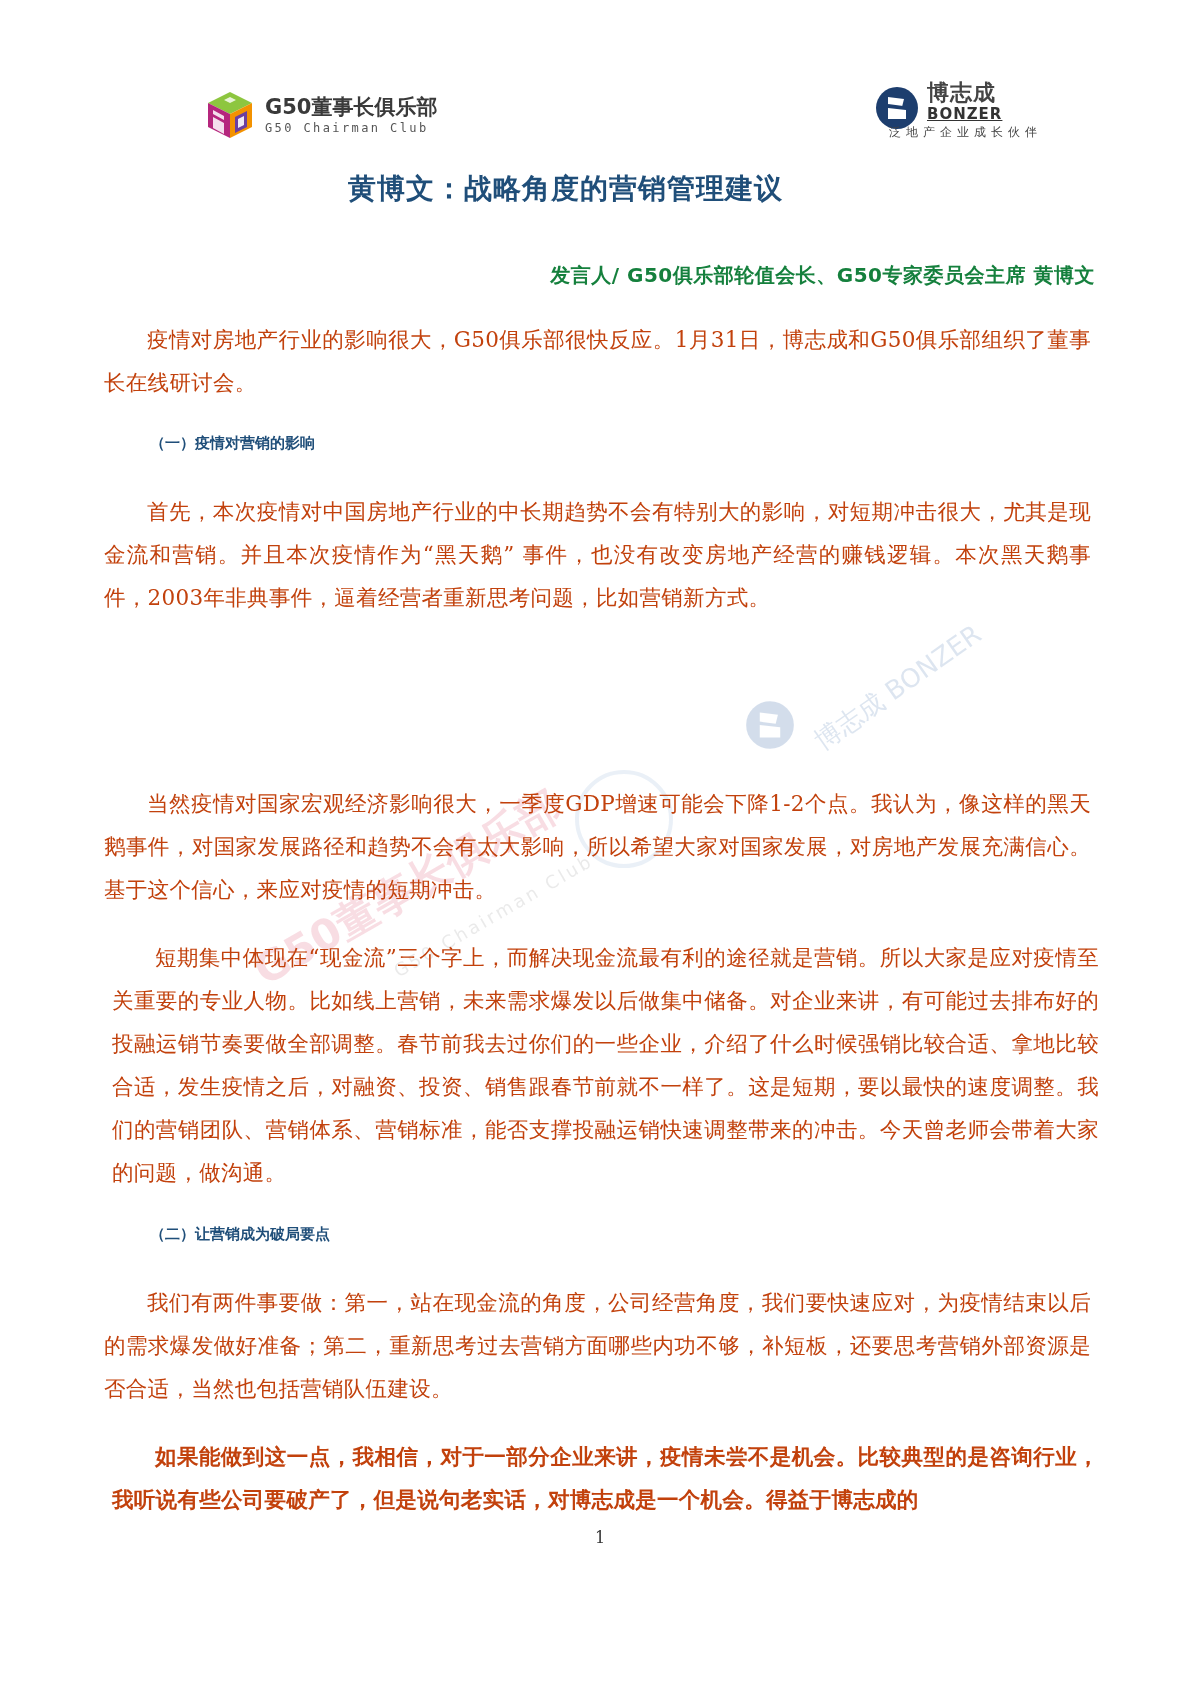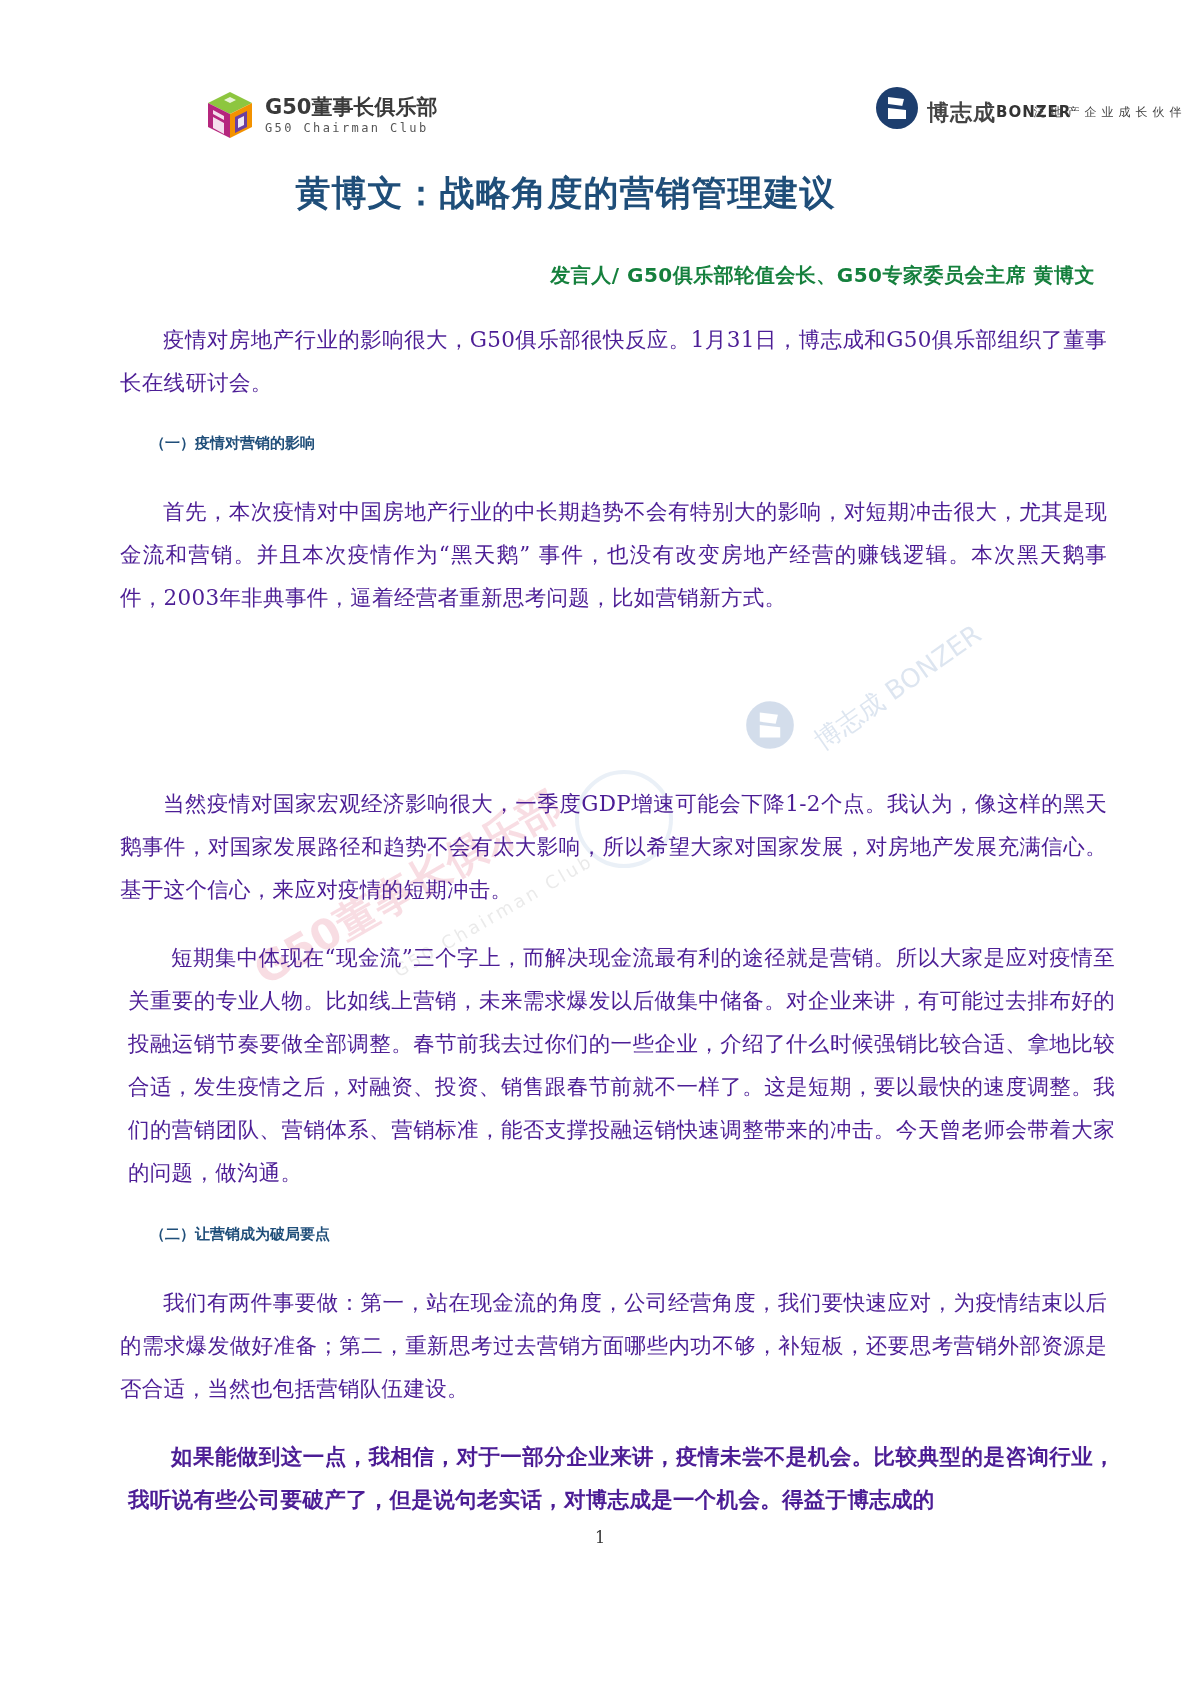--- a/index.html
+++ b/index.html
@@ -8,31 +8,31 @@
 
     
     .logo-left { position: absolute; left: 205px; top: 90px; display: flex; align-items: center; }
     .cube { width: 50px; height: 50px; position: relative; margin-right: 10px; }
     .logo-text { display: flex; flex-direction: column; line-height: 1; }
     .logo-cn { font-family: "DejaVu Sans", "Liberation Sans", sans-serif; font-weight: bold; font-size: 21px; color: #3a3a3a; letter-spacing: 0px; }
     .logo-en { font-family: "DejaVu Sans Mono", "Liberation Mono", monospace; font-size: 12px; color: #555; letter-spacing: 2.4px; margin-top: 4px; }
 
     .logo-right { position: absolute; left: 875px; top: 82px; display: flex; align-items: flex-start; }
     .bonzer-mark { width: 44px; height: 44px; margin-right: 8px; margin-top: 4px; }
-    .bonzer-text { display: flex; flex-direction: row; line-height: 1; margin-top: 20px; }
+    .bonzer-text { display: flex; flex-direction: column; line-height: 1; }
     .bonzer-cn { font-family: "DejaVu Sans", "Liberation Sans", sans-serif; font-weight: bold; font-size: 22px; color: #444; letter-spacing: 1px; }
-    .bonzer-en { font-family: "DejaVu Sans", "Liberation Sans", sans-serif; font-weight: bold; font-size: 15px; color: #333; letter-spacing: 1px; margin-top: 3px; }
+    .bonzer-en { font-family: "DejaVu Sans", "Liberation Sans", sans-serif; font-weight: bold; font-size: 15px; color: #333; letter-spacing: 1px; margin-top: 3px; text-decoration: underline; }
     .bonzer-tag { font-size: 12px; color: #444; letter-spacing: 5px; margin-top: 4px; margin-left: -38px; font-family: Liberation Sans, sans-serif; }
 
     
-    .title { position: absolute; left: 0; width: 1131px; top: 170px; text-align: center; font-family: "DejaVu Sans", "Liberation Sans", sans-serif; font-weight: bold; font-size: 35px; color: #1f4e79; letter-spacing: 1px; }
+    .title { position: absolute; left: 0; width: 1131px; top: 170px; text-align: center; font-family: "DejaVu Sans", "Liberation Sans", sans-serif; font-weight: bold; font-size: 28px; color: #1f4e79; letter-spacing: 1px; }
     .speaker { position: absolute; right: 105px; top: 262px; font-family: "DejaVu Sans", "Liberation Sans", sans-serif; font-weight: bold; font-size: 20px; color: #15803d; letter-spacing: 0.5px; }
 
     
-    .para { position: absolute; left: 120px; width: 987px; font-size: 21.5px; line-height: 43px; color: #4c1d95; text-align: justify; text-indent: 2em; letter-spacing: 0.3px; }
+    .para { position: absolute; left: 104px; width: 987px; font-size: 21.5px; line-height: 43px; color: #c2410c; text-align: justify; text-indent: 2em; letter-spacing: 0.3px; }
     .heading { position: absolute; left: 150px; font-family: "DejaVu Sans", "Liberation Sans", sans-serif; font-weight: bold; font-size: 15px; color: #1f4e79; }
 
     .page-num { position: absolute; left: 0; width: 1200px; top: 1528px; text-align: center; font-size: 16px; color: #333; }
 
     
     .wm { position: absolute; pointer-events: none; opacity: 0.18; }
     .wm-g50 { left: 235px; top: 860px; transform: rotate(-30deg); font-family: "DejaVu Sans", sans-serif; font-weight: bold; font-size: 42px; color: #c03; white-space: nowrap; opacity: 0.13; }
     .wm-g50-sub { left: 380px; top: 905px; transform: rotate(-30deg); font-family: "DejaVu Sans", sans-serif; font-size: 18px; color: #999; white-space: nowrap; letter-spacing: 3px; opacity: 0.2; }
     .wm-bonzer { left: 745px; top: 700px; opacity: 0.22; }
     .wm-bonzer-text { left: 800px; top: 670px; transform: rotate(-35deg); font-family: "DejaVu Sans", sans-serif; font-size: 26px; color: #7a9cc5; white-space: nowrap; opacity: 0.25; }

